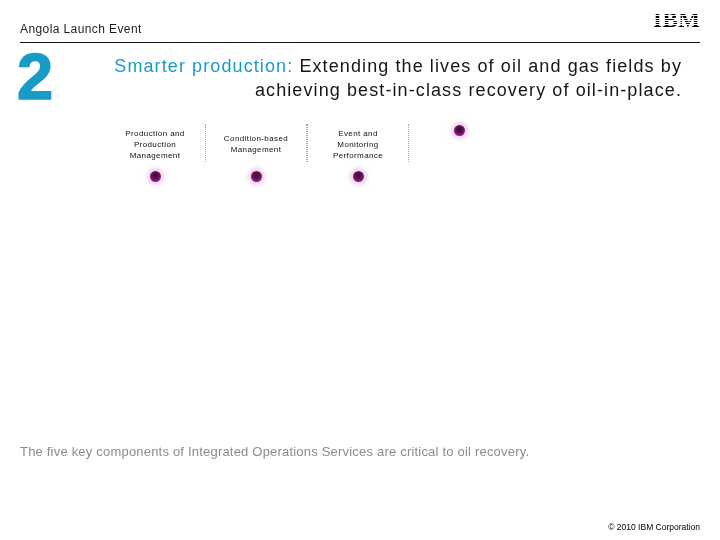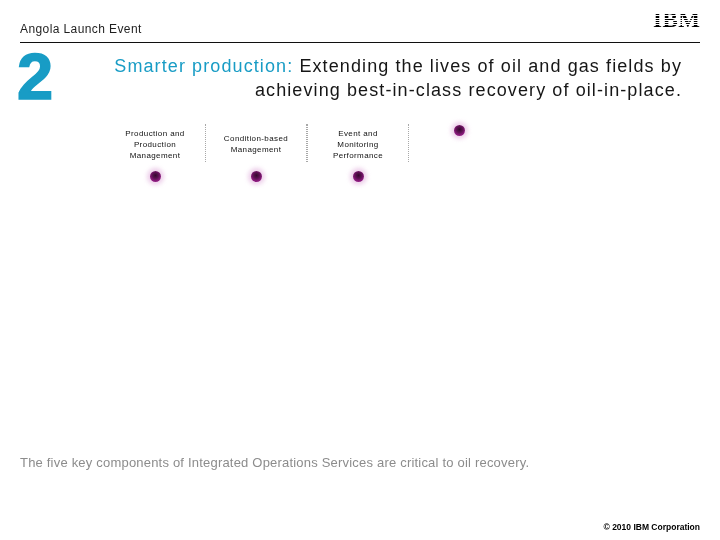--- a/index.html
+++ b/index.html
@@ -76,26 +76,26 @@
   .dot {
     margin-top: 4px;
     width: 11px; height: 11px; border-radius: 50%;
     background: radial-gradient(circle at 50% 40%,
       #33082c 0%, #5c1052 35%, #8e1b80 68%, #a53399 100%);
     box-shadow: 0 0 4px 3px rgba(225, 175, 220, 0.6);
   }
 
   
   .summary {
-    position: absolute; left: 20px; top: 455px;
+    position: absolute; left: 20px; top: 444px;
     font-size: 13px; letter-spacing: 0.2px; color: #8c8c8c;
   }
   .copyright {
     position: absolute; right: 20px; top: 522px;
-    font-size: 8.5px; color: #000; font-weight: bold;
+    font-size: 8.5px; color: #000;
   }
 </style>
 </head>
 <body>
 
 <div class="slide">
 
   <div class="eyebrow">Angola Launch Event</div>
 
   <div class="ibm-logo">

